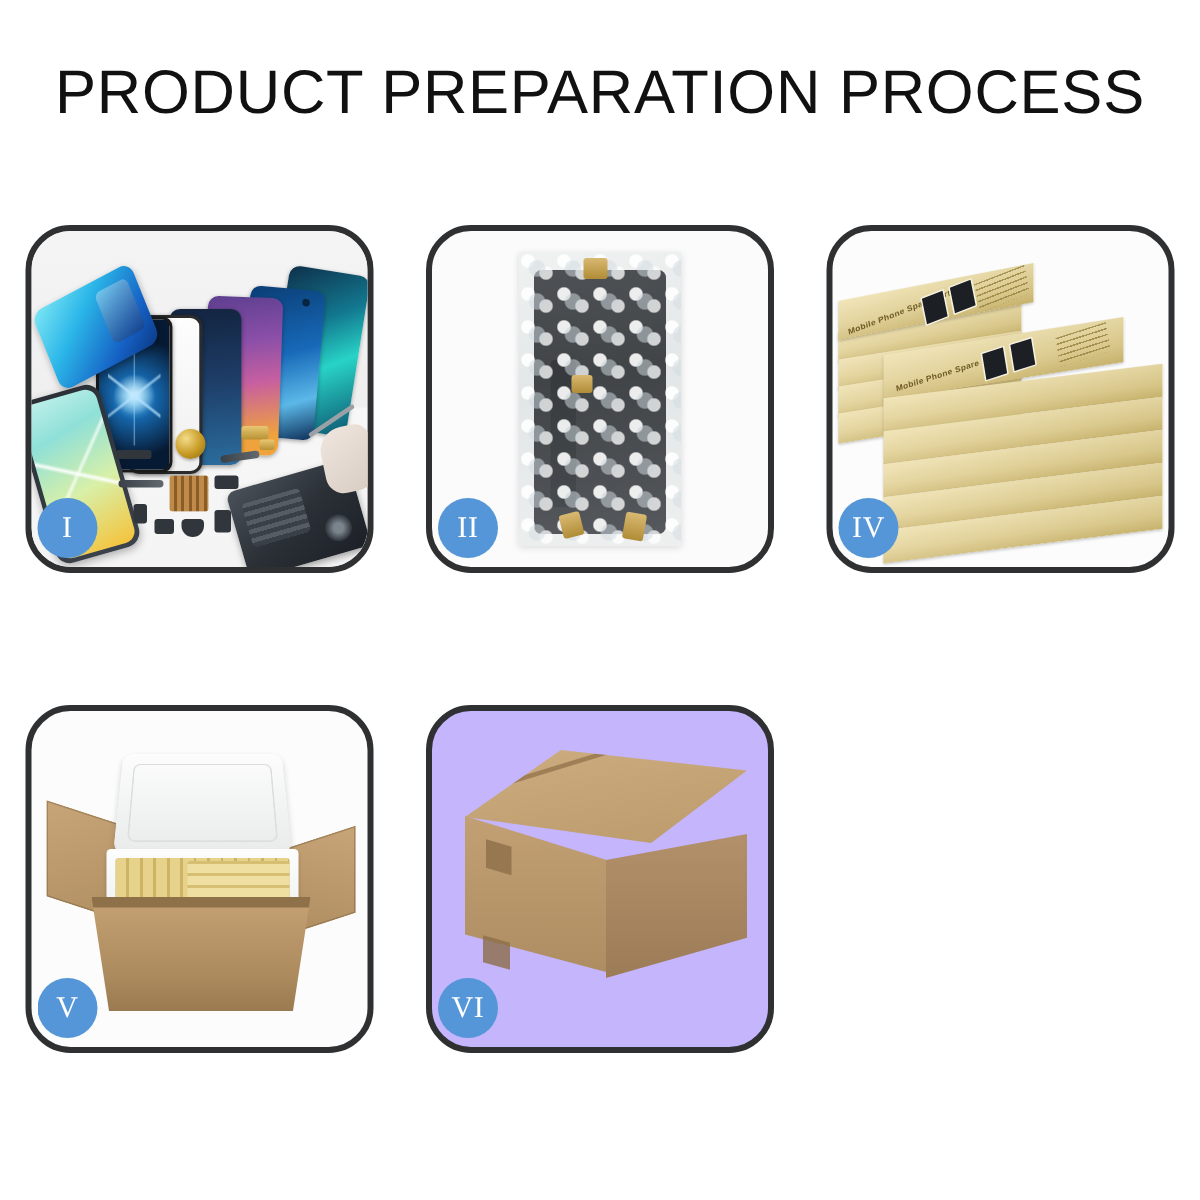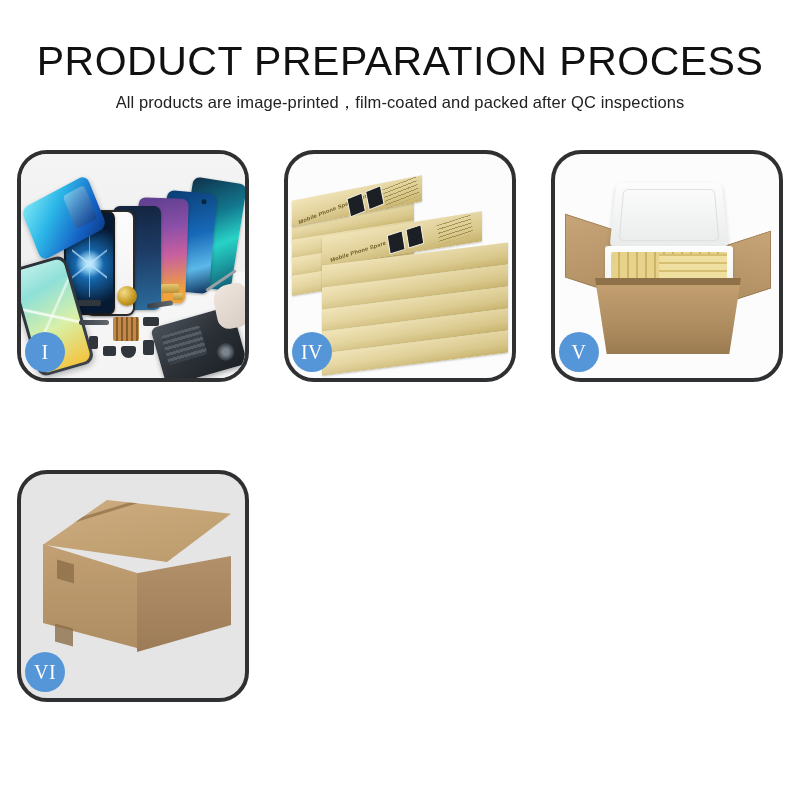--- a/index.html
+++ b/index.html
@@ -476,21 +476,21 @@
   .krafts2 {
     position: absolute;
     left: 104px; right: 52px; top: 100px;
     height: 40px;
     background:
       repeating-linear-gradient(0deg, #efdfa0 0 6px, #d6bf72 6px 8px);
     border-radius: 2px;
   }
 
   
-  .p6 { background: #e5e5e5; }
+  .p6 { background: #c4b5fd; }
   .c-top {
     position: absolute;
     left: 22px; top: 26px;
     width: 188px; height: 62px;
     background: linear-gradient(170deg,#cdad7f 0%, #bb9a6c 100%);
     clip-path: polygon(34% 0, 100% 22%, 66% 100%, 0 72%);
   }
   .c-seam {
     position: absolute;
     left: 22px; top: 26px;
@@ -535,21 +535,20 @@
     transform: skewY(16deg);
   }
 </style>
 </head>
 <body>
 
 <div class="page">
 
   <div class="header">
     <div class="title">PRODUCT PREPARATION PROCESS</div>
-    <div class="subtitle">All products are image-printed，film-coated and packed after QC inspections</div>
   </div>
 
   <div class="grid">
 
     <div class="panel p1">
       <div class="panel-photo">
         <div class="wash"></div>
 
         <div class="ph ph-teal"></div>
         <div class="ph ph-blue">
@@ -580,20 +579,33 @@
         <div class="flexcable" style="left:58px; top:166px; width:30px;"></div>
         <div class="flexcable" style="left:126px; top:148px; width:26px; transform:rotate(-8deg);"></div>
         <div class="goldtab" style="left:140px; top:130px; width:18px; height:9px;"></div>
         <div class="goldtab" style="left:152px; top:139px; width:10px; height:7px;"></div>
         <div class="tweezer"></div>
         <div class="hand"></div>
       </div>
       <div class="badge">I</div>
     </div>
 
+    <div class="panel p2">
+      <div class="panel-photo">
+        <div class="bubblebag">
+          <div class="inner"></div>
+          <div class="bubbles"></div>
+          <div class="tape-top"></div>
+          <div class="tape-mid"></div>
+          <div class="tape-bl"></div>
+          <div class="tape-br"></div>
+        </div>
+      </div>
+      <div class="badge">II</div>
+    </div>
 
 
     <div class="panel p4">
       <div class="panel-photo">
         <div class="stack">
 
           <div class="sbox" style="left:4px;  top:40px;  width:122px; height:20px; transform:skewY(-9deg);">
             <div class="face"></div>
           </div>
           <div class="sbox" style="left:4px;  top:58px;  width:122px; height:20px; transform:skewY(-9deg);">

